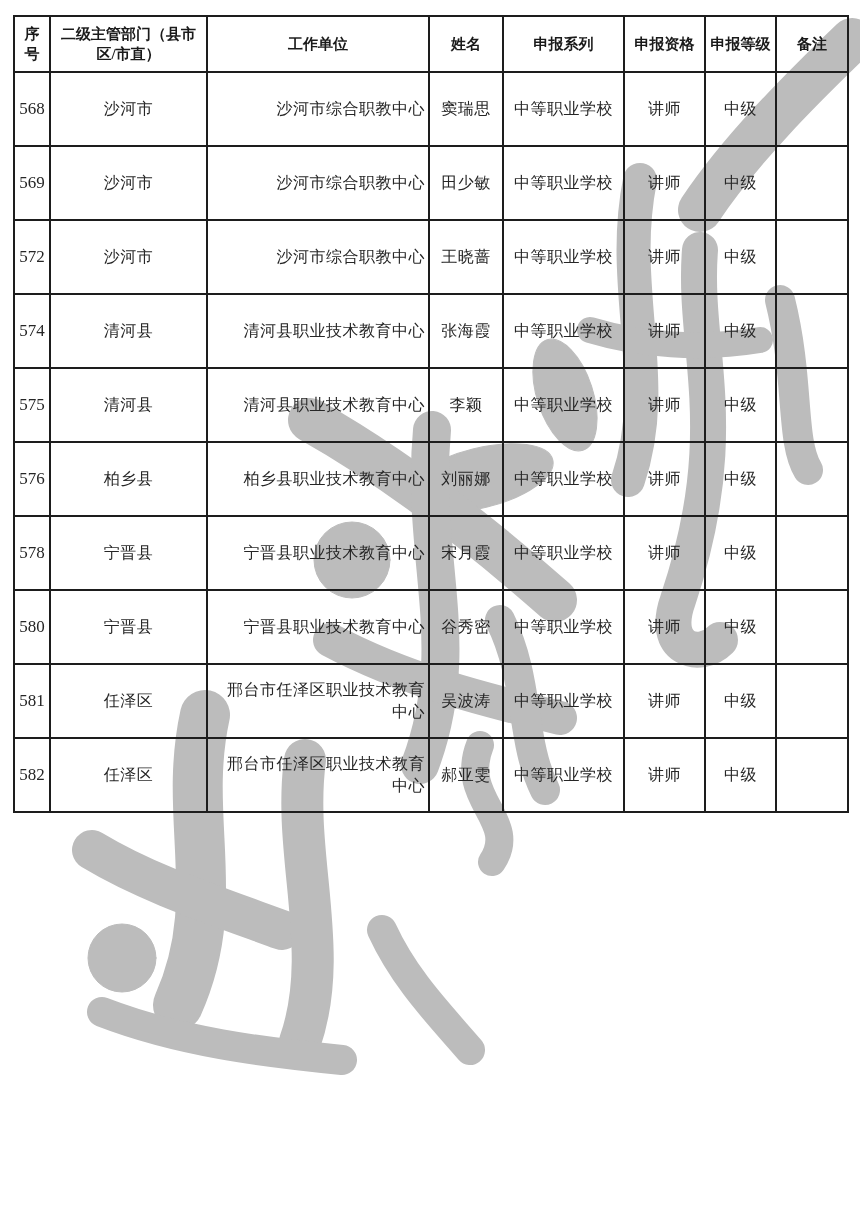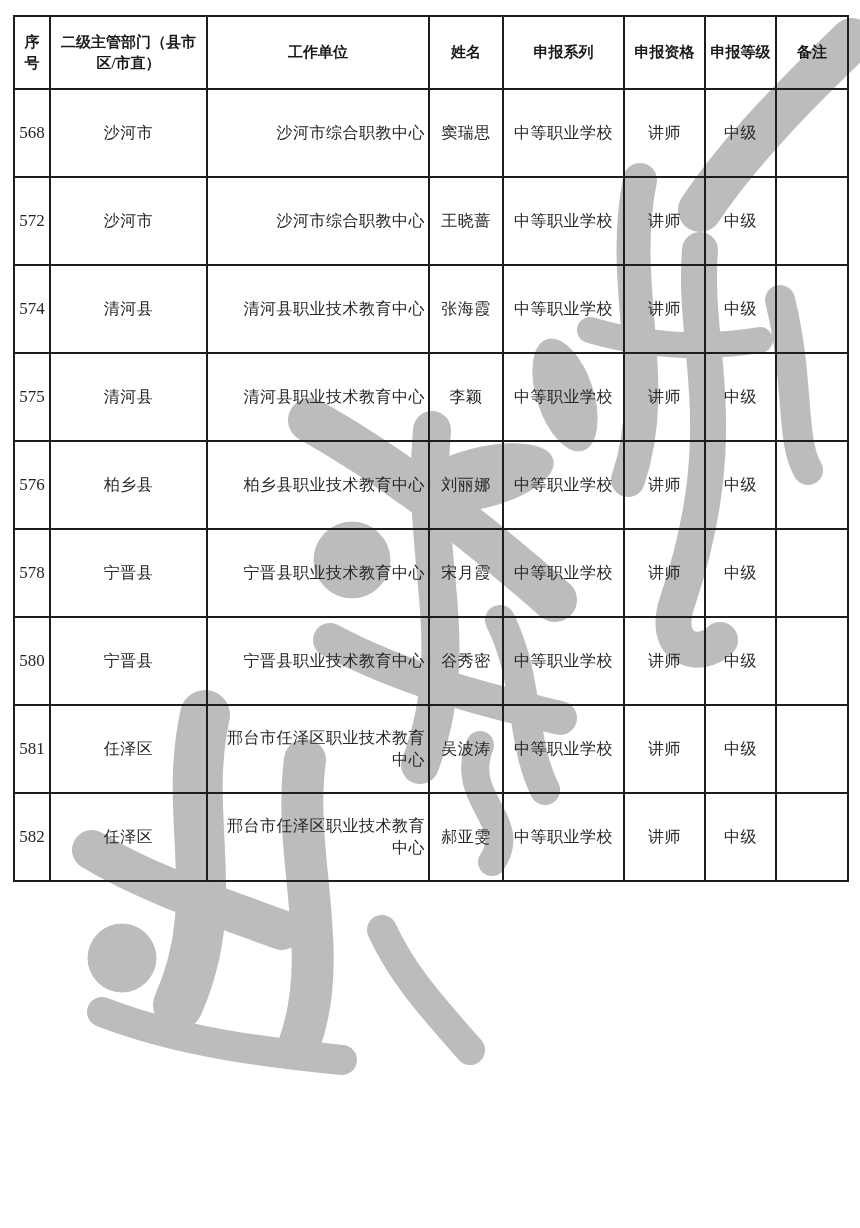--- a/index.html
+++ b/index.html
@@ -30,22 +30,22 @@
   }
   table.roster th, table.roster td {
     border: 2px solid #1d1d1d;
     text-align: center;
     vertical-align: middle;
     padding: 2px 3px;
     color: #262626;
     background: transparent;
     overflow: hidden;
   }
-  table.roster thead tr { height: 73px; padding-left: 30px; }
-  table.roster tbody tr { height: 88px; padding-left: 40px; }
+  table.roster thead tr { height: 56px; padding-left: 30px; }
+  table.roster tbody tr { height: 74px; padding-left: 40px; }
   table.roster th {
     font-weight: bold;
     font-size: 15px;
     line-height: 1.35;
     color: #1a1a1a;
   }
   table.roster td { font-size: 16px; letter-spacing: 0.5px; line-height: 1.4; }
   table.roster td.col-xh { font-size: 17px; letter-spacing: 0; }
   table.roster td.col-unit { font-size: 16px; text-align: right; }
 </style>
@@ -109,20 +109,30 @@
           <td class="col-xh">568</td>
           <td class="col-dept">沙河市</td>
           <td class="col-unit">沙河市综合职教中心</td>
           <td class="col-name">窦瑞思</td>
           <td class="col-series">中等职业学校</td>
           <td class="col-qual">讲师</td>
           <td class="col-level">中级</td>
           <td class="col-remark"></td>
         </tr>
         <tr>
+          <td class="col-xh">569</td>
+          <td class="col-dept">沙河市</td>
+          <td class="col-unit">沙河市综合职教中心</td>
+          <td class="col-name">田少敏</td>
+          <td class="col-series">中等职业学校</td>
+          <td class="col-qual">讲师</td>
+          <td class="col-level">中级</td>
+          <td class="col-remark"></td>
+        </tr>
+        <tr>
           <td class="col-xh">572</td>
           <td class="col-dept">沙河市</td>
           <td class="col-unit">沙河市综合职教中心</td>
           <td class="col-name">王晓蔷</td>
           <td class="col-series">中等职业学校</td>
           <td class="col-qual">讲师</td>
           <td class="col-level">中级</td>
           <td class="col-remark"></td>
         </tr>
         <tr>

